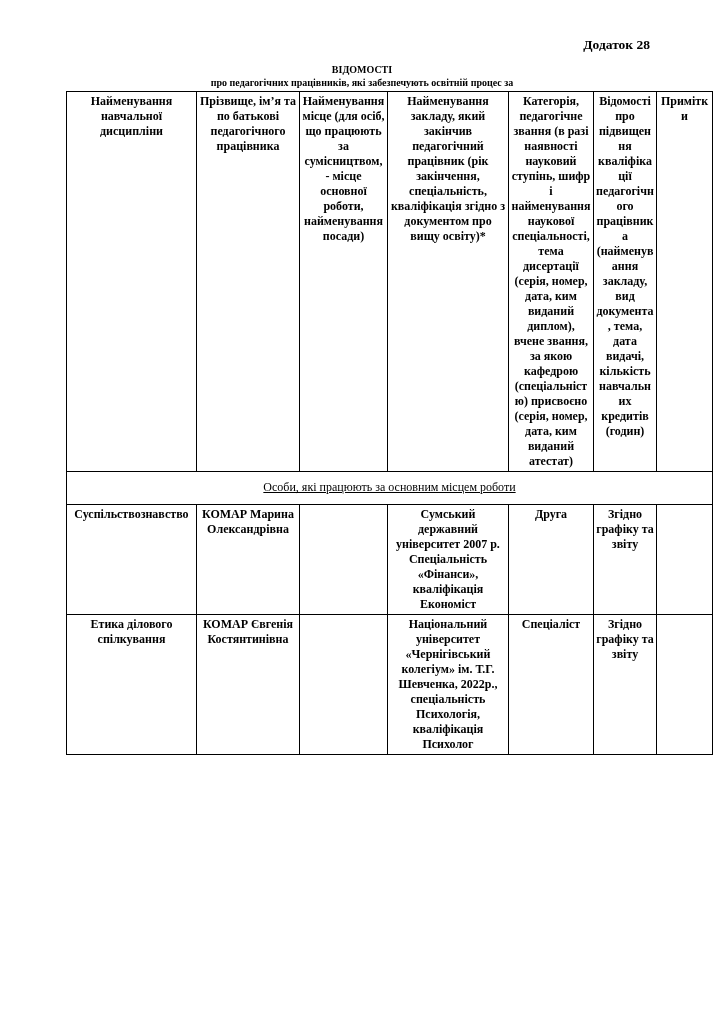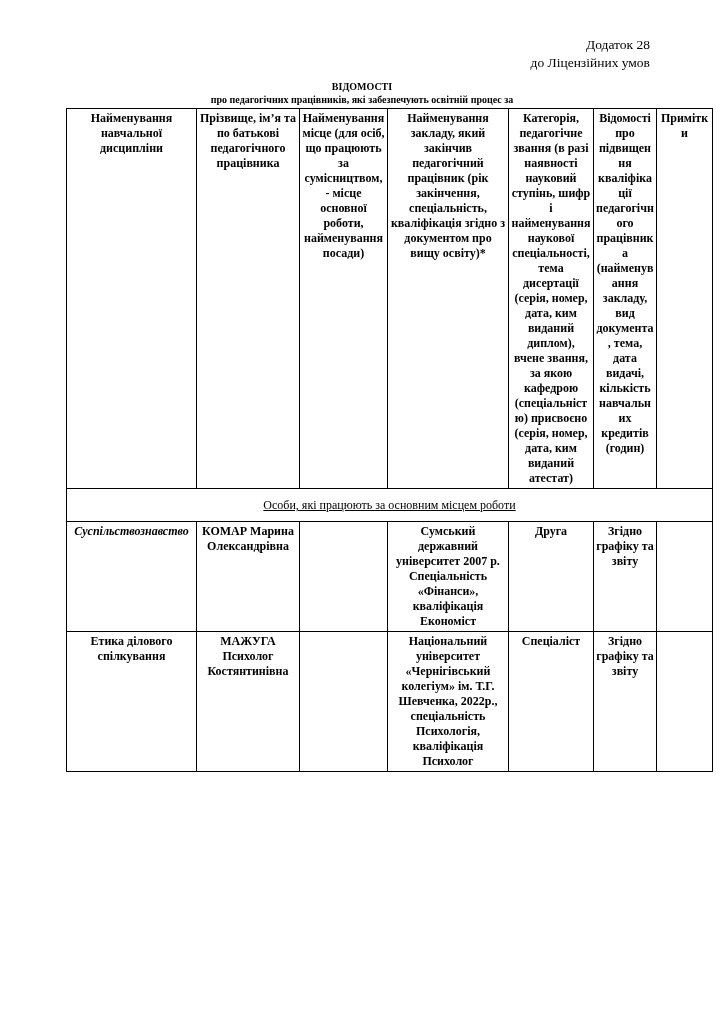--- a/index.html
+++ b/index.html
@@ -12,21 +12,21 @@
     height: 1024px;
     font-family: "Liberation Serif", "DejaVu Serif", serif;
     color: #000000;
     overflow: hidden;
   }
   .annex {
     padding: 36px 74px 0 0;
     text-align: right;
     font-size: 13.5px;
     line-height: 1.3;
-    font-weight: normal;
+    font-weight: bold;
   }
   .title-block {
     margin-top: 9px;
     text-align: center;
     font-weight: bold;
     font-size: 10px;
     line-height: 1.32;
   }
   table.main {
     border-collapse: collapse;
@@ -49,28 +49,27 @@
   td.notes-col { word-break: break-all; }
   tr.section-row td {
     font-weight: normal;
     height: 28px;
     vertical-align: middle;
     text-align: center;
     text-decoration: underline;
   }
   tr.data-row-1 td { height: 100px; }
   tr.data-row-2 td { height: 126px; }
-  td.cell-topleft { text-align: left; font-style: italic; }
+  td.cell-topleft { text-align: left; }
 </style>
 </head>
 <body>
 
 <div class="annex">
   <div>Додаток 28</div>
-  <div>до Ліцензійних умов</div>
 </div>
 
 <div class="title-block">
   <div>ВІДОМОСТІ</div>
   <div>про педагогічних працівників, які забезпечують освітній процес за</div>
 </div>
 
 <table class="main">
   <colgroup>
     <col style="width:130px">
@@ -98,21 +97,21 @@
       <td class="cell-topleft">Суспільствознавство</td>
       <td>КОМАР Марина Олександрівна</td>
       <td></td>
       <td>Сумський державний університет 2007 р. Спеціальність «Фінанси», кваліфікація Економіст</td>
       <td>Друга</td>
       <td>Згідно графіку та звіту</td>
       <td></td>
     </tr>
     <tr class="data-row-2">
       <td>Етика ділового спілкування</td>
-      <td>МАЖУГА Психолог Костянтинівна</td>
+      <td>КОМАР Євгенія Костянтинівна</td>
       <td></td>
       <td>Національний університет «Чернігівський колегіум» ім. Т.Г. Шевченка, 2022р., спеціальність Психологія, кваліфікація Психолог</td>
       <td>Спеціаліст</td>
       <td>Згідно графіку та звіту</td>
       <td></td>
     </tr>
   </tbody>
 </table>
 
 </body></html>

